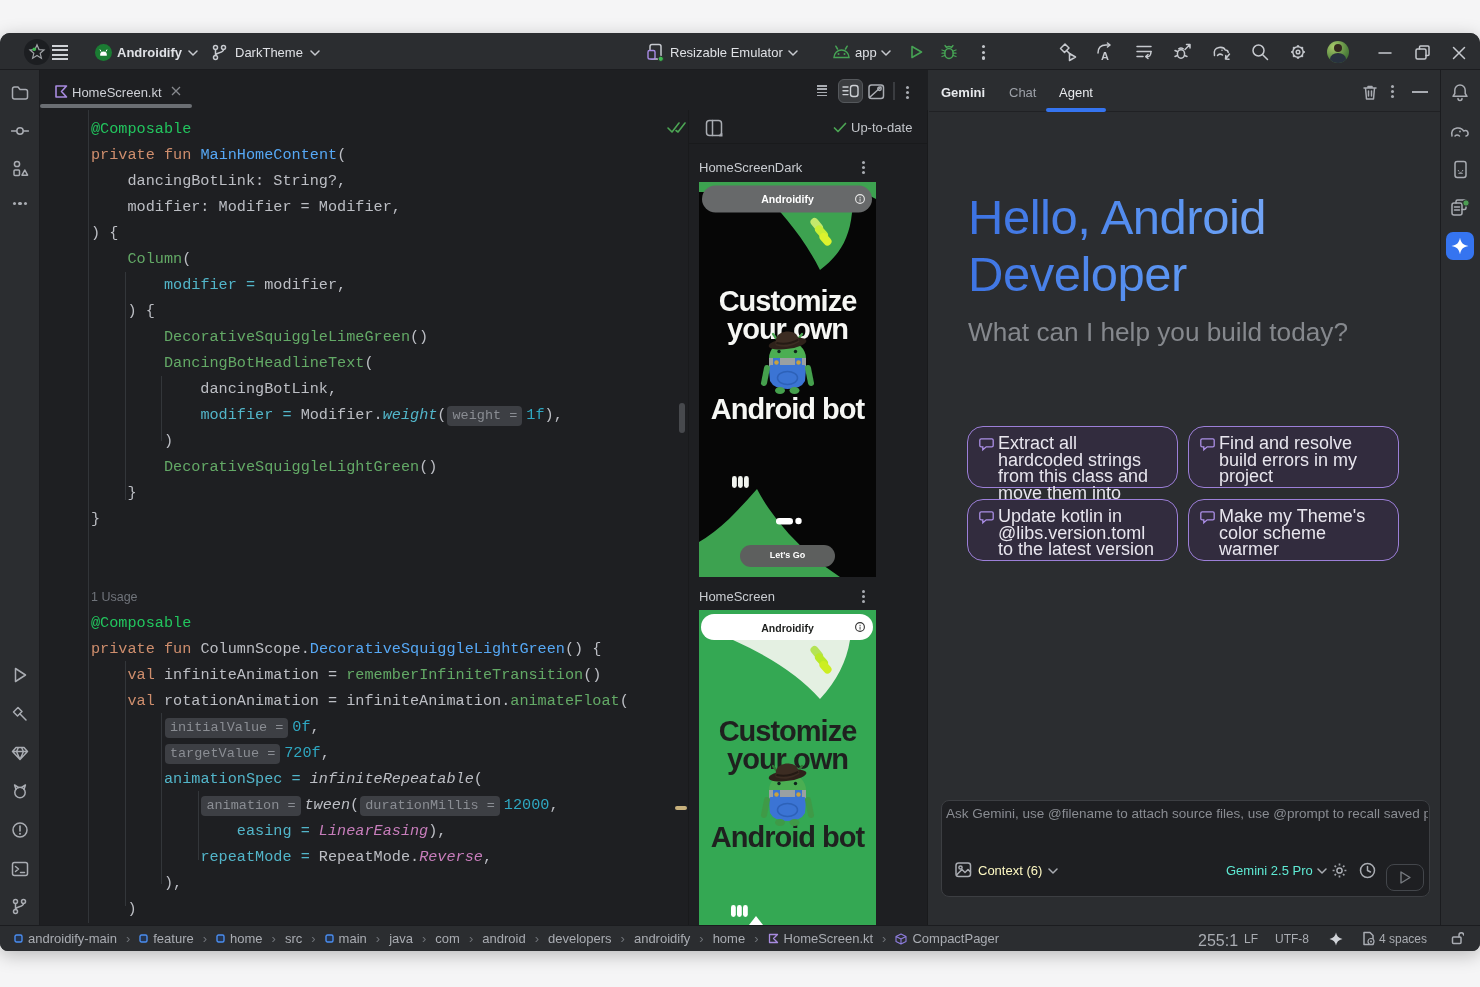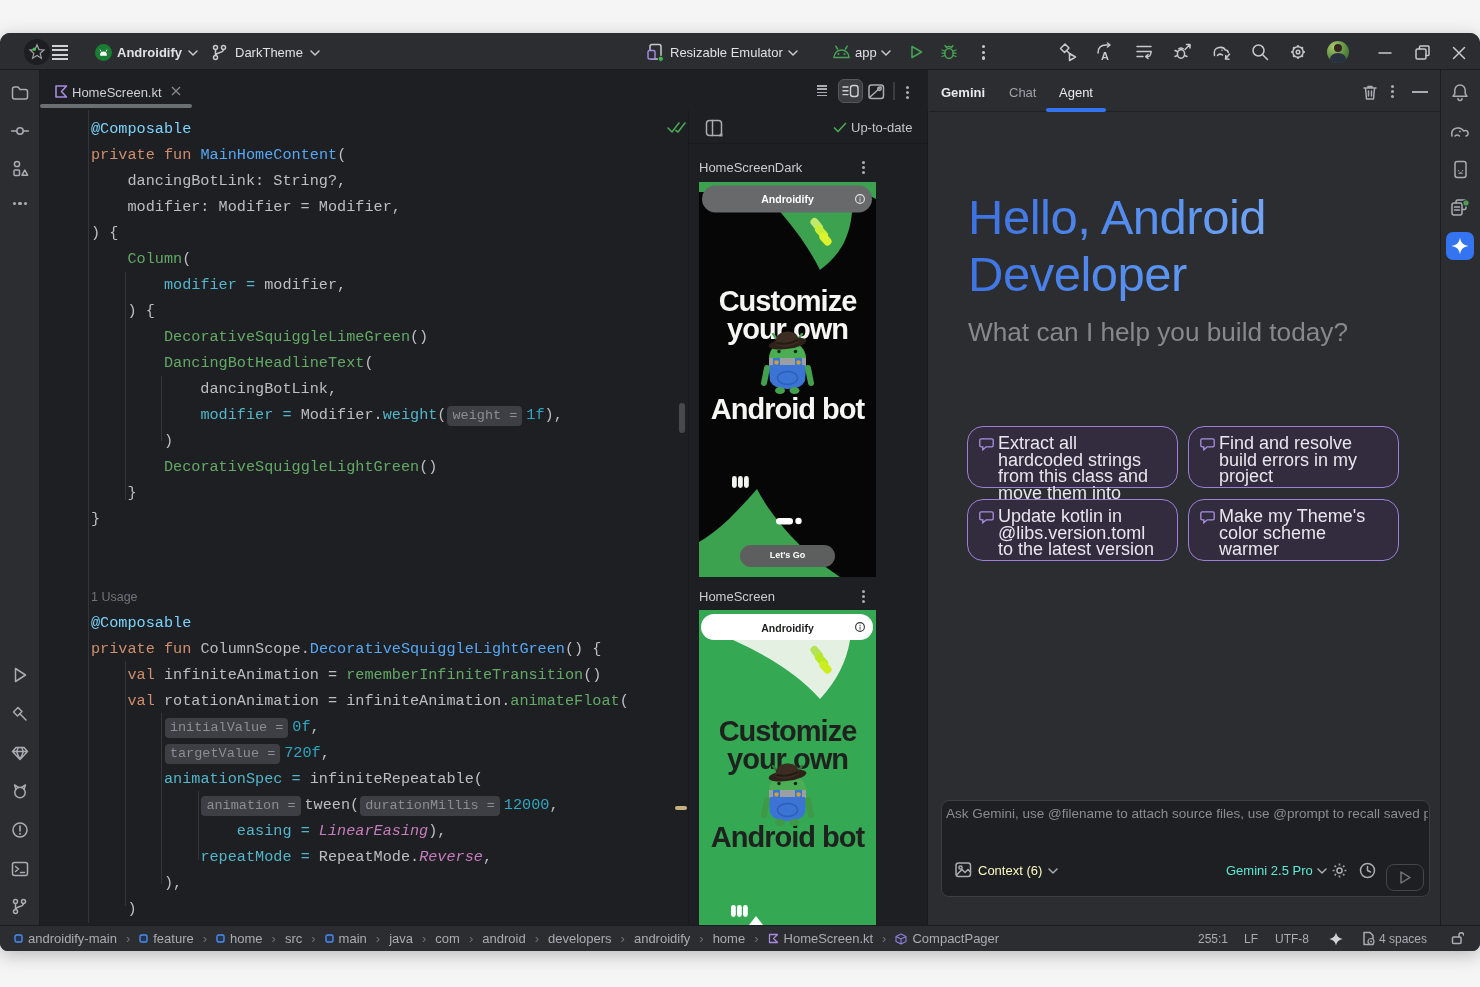--- a/index.html
+++ b/index.html
@@ -5,22 +5,22 @@
 html,body{width:1480px;height:987px;background:#f5f5f6;font-family:"Liberation Sans",sans-serif;overflow:hidden}
 .a{position:absolute}
 .win{position:absolute;left:0;top:33px;width:1480px;height:918px;background:#2b2d30;border-radius:10px 10px 8px 8px;overflow:hidden;box-shadow:0 4px 18px rgba(0,0,0,.25)}
 .pg{position:absolute;left:0;top:-33px;width:1480px;height:987px}
 svg{display:block}
 .ic{stroke:#a9acb2;fill:none;stroke-width:1.5;stroke-linecap:round;stroke-linejoin:round}
 .icw{stroke:#c6c9ce;fill:none;stroke-width:1.5;stroke-linecap:round;stroke-linejoin:round}
 .bsep{color:#6f7378;margin:0 9px;font-size:13px}
 .t13{font-size:13px;color:#dfe1e5;white-space:nowrap}
 pre.code{font-family:"Liberation Mono",monospace;font-size:15.2px;line-height:26px;color:#bcbec4;white-space:pre}
-.c-k{color:#cf8e6d}.c-a{color:#7dd3fc}.c-d{color:#56a8f5}.c-f{color:#63a966}.c-n{color:#52b5c9}
-.c-num{color:#2fa8c2}.c-i{}.c-e{color:#c77dbb;font-style:italic}
+.c-k{color:#cf8e6d}.c-a{color:#22c55e}.c-d{color:#56a8f5}.c-f{color:#63a966}.c-n{color:#52b5c9}
+.c-num{color:#2fa8c2}.c-i{font-style:italic}.c-e{color:#c77dbb;font-style:italic}
 .hint{display:inline-block;background:#3d3f44;border-radius:4px;padding:0 5px;margin:0 4px 0 1px;color:#8a8d93;font-size:13.5px;line-height:20px;font-family:"Liberation Mono",monospace}
 .guide{position:absolute;width:1px;background:#33363a}
 .card{position:absolute;width:211px;height:62px;border:1px solid #9c7fd8;background:#322c3e;border-radius:16px;color:#e8e6ee;font-size:18px;line-height:16.5px}
 .card .tx{position:absolute;left:30px;top:8px;width:165px}
 .card svg{position:absolute;left:11px;top:10px}
 .phone-h{position:absolute;left:0;right:0;text-align:center;font-weight:700;letter-spacing:-1px;white-space:nowrap}
 </style></head>
 <body>
 <div class="win">
     <div class="pg">
@@ -510,21 +510,21 @@
 <svg width="11" height="11" style="margin-right:5px">
           <path d="M1.5,1.5 H9.5 L5.5,5.5 L9.5,9.5 H1.5 Z" fill="none" stroke="#a88be0" stroke-width="1.3" stroke-linejoin="round"></path>
         </svg>
         <span>HomeScreen.kt</span>
         <span class="bsep">›</span>
 <svg width="12" height="12" style="margin-right:5px">
           <path d="M6,1 L11,3.5 V8.5 L6,11 L1,8.5 V3.5 Z M1,3.5 L6,6 L11,3.5 M6,6 V11" fill="none" stroke="#8f7ee0" stroke-width="1.1" stroke-linejoin="round"></path>
         </svg>
         <span>CompactPager</span>
       </div>
-<div class="a" style="left:1198px;top:932px;font-size:12px;color:#a9acb2">255:1</div>
+<div class="a" style="left:1198px;top:932px;font-size:16px;color:#a9acb2">255:1</div>
 <div class="a" style="left:1244px;top:932px;font-size:12px;color:#a9acb2">LF</div>
 <div class="a" style="left:1275px;top:932px;font-size:12px;color:#a9acb2">UTF-8</div>
 <svg class="a" width="14" height="14" style="left:1329px;top:932px">
         <path d="M7,0.5 C7.6,4 9.5,6 13.5,7 C9.5,8 7.6,10 7,13.5 C6.4,10 4.5,8 0.5,7 C4.5,6 6.4,4 7,0.5 Z" fill="#d0d3d8"></path>
       </svg>
 <svg class="a" width="15" height="15" style="left:1361px;top:931px">
         <path d="M3,1.5 H9 L12,4.5 V13.5 H3 Z" class="ic" stroke-width="1.3"></path>
         <circle cx="10" cy="10.5" r="3" fill="#2b2d30" stroke="#a9acb2" stroke-width="1.2"></circle>
         <circle cx="10" cy="10.5" r="1" fill="#a9acb2"></circle>
       </svg>

